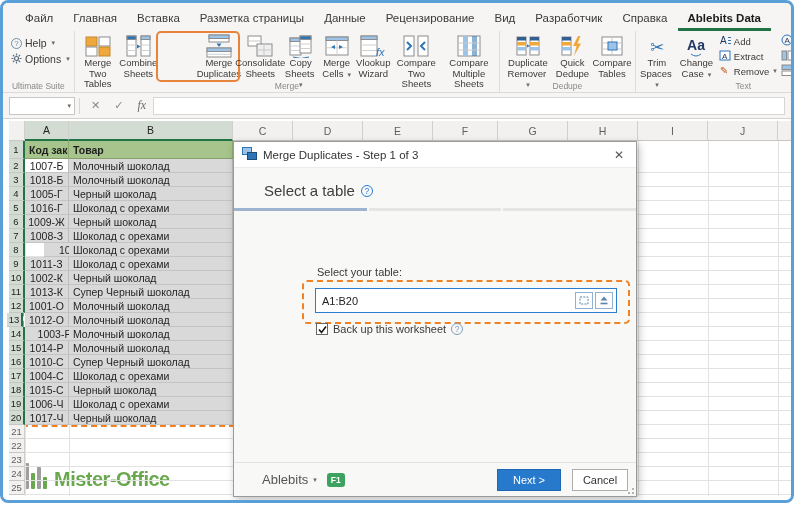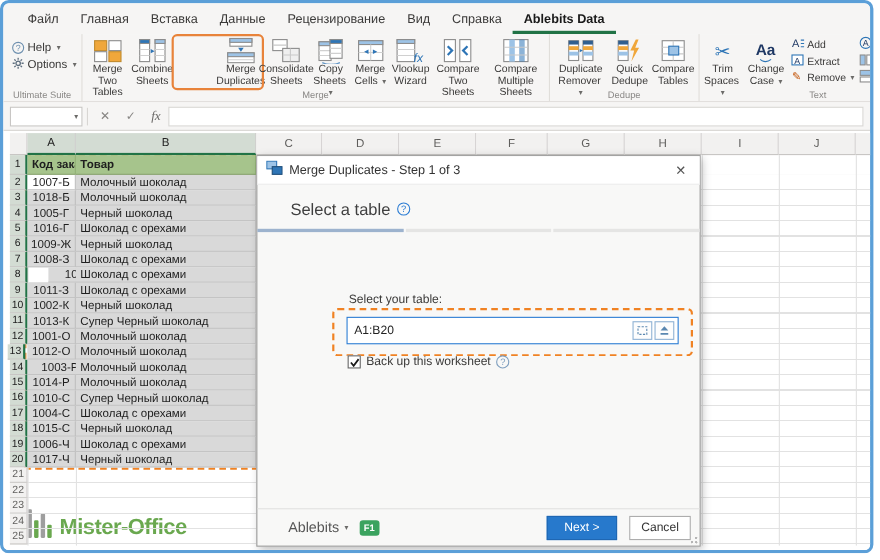--- a/index.html
+++ b/index.html
@@ -88,23 +88,25 @@
 </style>
 </head>
 <body>
 
 <div class="frame">
 
   <div class="tabbar" id="tabbar">
       <div class="tab">Файл</div>
       <div class="tab">Главная</div>
       <div class="tab">Вставка</div>
+      <div class="tab">Разметка страницы</div>
       <div class="tab">Данные</div>
       <div class="tab">Рецензирование</div>
       <div class="tab">Вид</div>
+      <div class="tab">Разработчик</div>
       <div class="tab">Справка</div>
       <div class="tab active">Ablebits Data</div>
     </div>
 
   <div class="ribbon">
     <div class="rgroup us">
       <div class="usrow">
         <span class="helpq">?</span>
         <span>Help</span>
         <span class="dd">▾</span>

